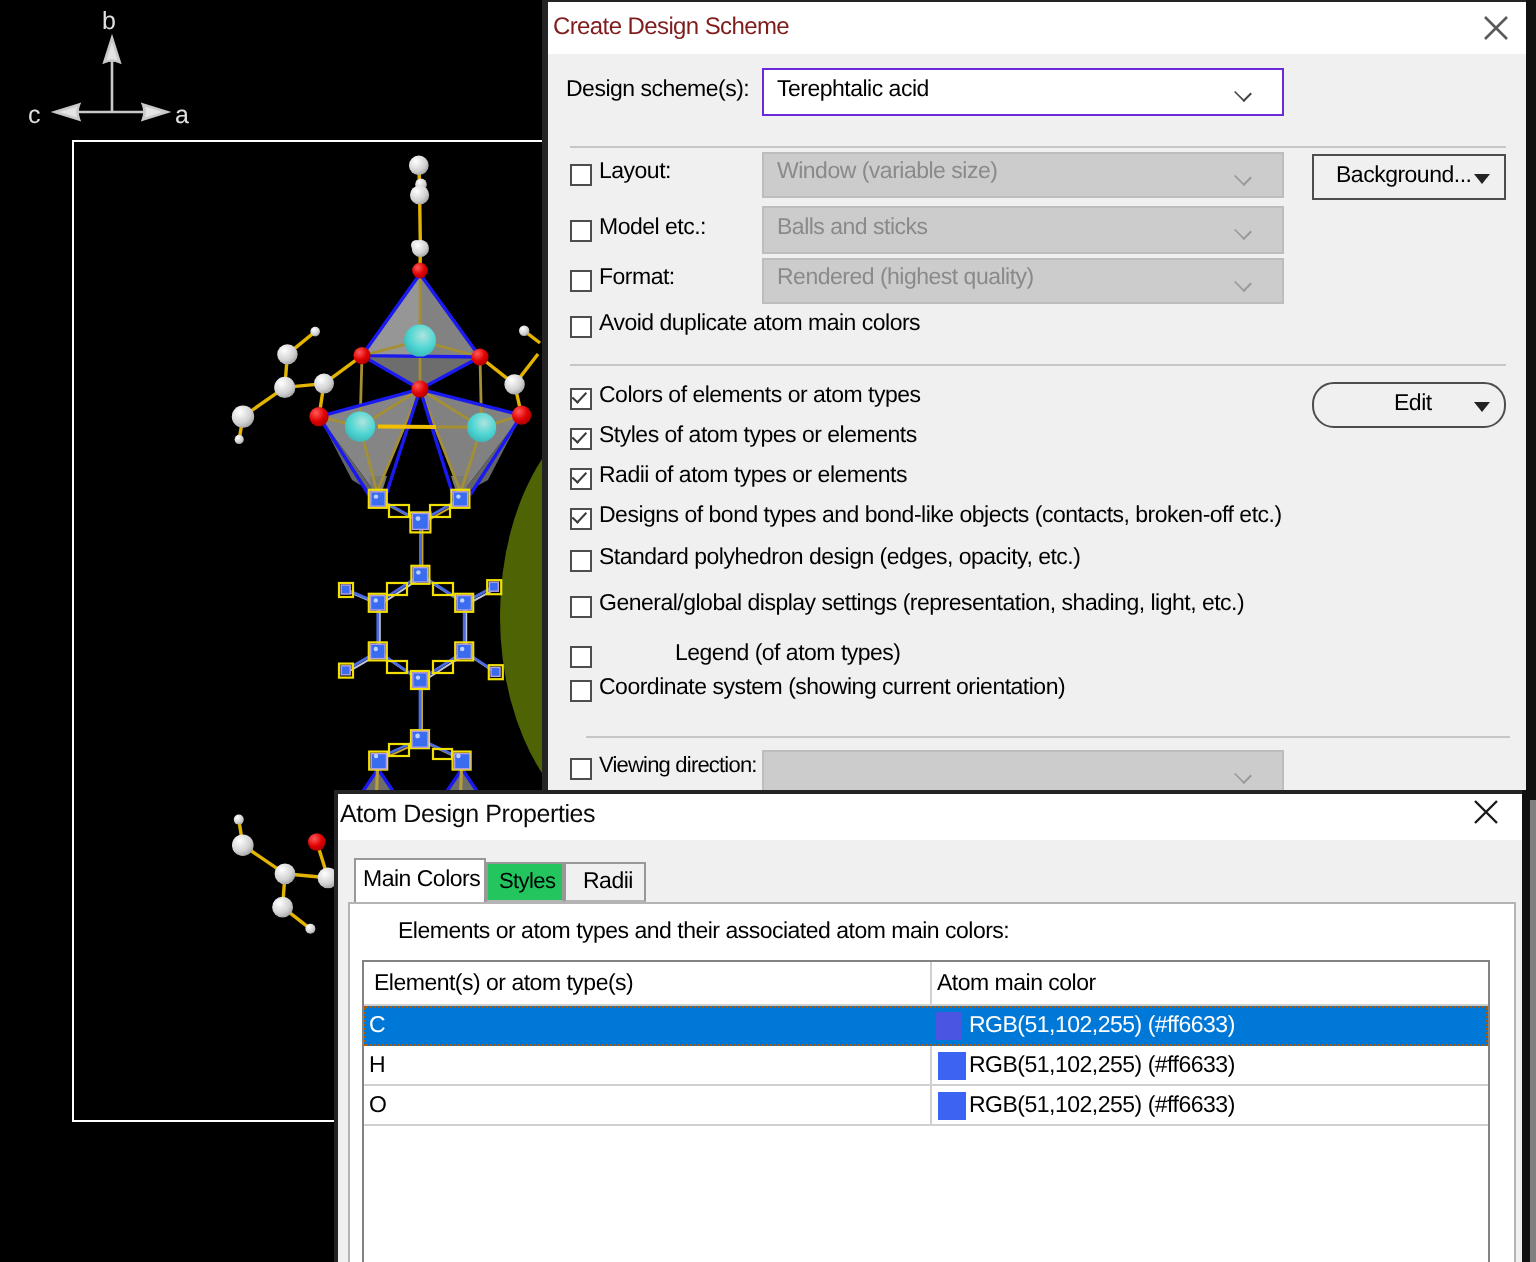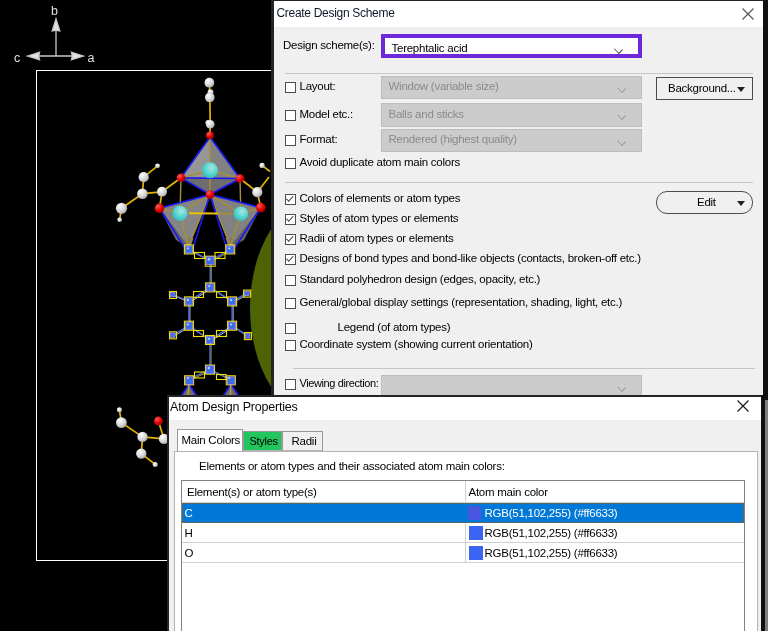--- a/index.html
+++ b/index.html
@@ -3,30 +3,30 @@
 <meta charset="utf-8">
 <style>
   * { margin:0; padding:0; box-sizing:border-box; }
   html,body { width:768px; height:631px; overflow:hidden; background:#000; font-family:"Liberation Sans", sans-serif; }
   #stage { position:absolute; left:0; top:0; width:768px; height:631px; }
   .abs { position:absolute; }
   
   #dlg1 { left:271px; top:0; width:497px; height:400px; background:#f0f0f0;
           border-left:3px solid #242424; border-top:1px solid #242424; }
   #dlg1 .titlebar { position:absolute; left:0; top:0; width:100%; height:26px; background:#fff; }
-  #dlg1 .title { position:absolute; left:2.5px; top:4.5px; font-size:12px; letter-spacing:-0.3px; color:#0f172a; }
+  #dlg1 .title { position:absolute; left:2.5px; top:4.5px; font-size:12px; letter-spacing:-0.3px; color:#7f1d1d; }
   #dlg2 { left:167px; top:395px; width:598px; height:236px; background:#f0f0f0;
           border-left:2px solid #242424; border-top:2px solid #242424; }
   #dlg2 .titlebar { position:absolute; left:0; top:0; width:100%; height:23px; background:#fff; }
   #dlg2 .title { position:absolute; left:1px; top:2.5px; font-size:12.5px; letter-spacing:-0.2px; color:#0a0a0a; }
   .lbl { position:absolute; font-size:11.5px; letter-spacing:-0.25px; color:#000; white-space:nowrap; }
   .cb { position:absolute; width:11px; height:11px; background:#fff; border:1px solid #4d4d4d; }
   .check { position:absolute; left:0.5px; top:1px; width:7px; height:3.5px; border-left:1.3px solid #3a3a3a; border-bottom:1.3px solid #3a3a3a; transform:rotate(-47deg); }
   .combo { position:absolute; font-size:11.5px; letter-spacing:-0.25px; }
-  .combo.en { background:#fff; border:4px solid #6d28d9; color:#000; }
+  .combo.en { background:#fff; border:1px solid #6d28d9; color:#000; }
   .combo.dis { background:#ccc; border:1px solid #bdbdbd; color:#8a8a8a; }
   .combo span.txt { position:absolute; left:7px; top:4px; }
   .chev { position:absolute; width:8px; height:8px; }
   .chev:after { content:""; position:absolute; left:0; top:0; width:6px; height:6px; border-right:1px solid #999; border-bottom:1px solid #999; transform:rotate(45deg) scale(1,0.8); }
   .chev.dark:after { border-color:#444; }
   .sep { position:absolute; height:1px; background:#c6c6c6; }
   .dbtn { position:absolute; background:#f0f0f0; border:1px solid #4d4d4d; font-size:11.5px; letter-spacing:-0.25px; color:#000; }
   .dbtn .t { position:absolute; top:4px; }
   .dbtn .arr { position:absolute; width:0; height:0; border-left:4px solid transparent; border-right:4px solid transparent; border-top:5px solid #222; }
 </style>

